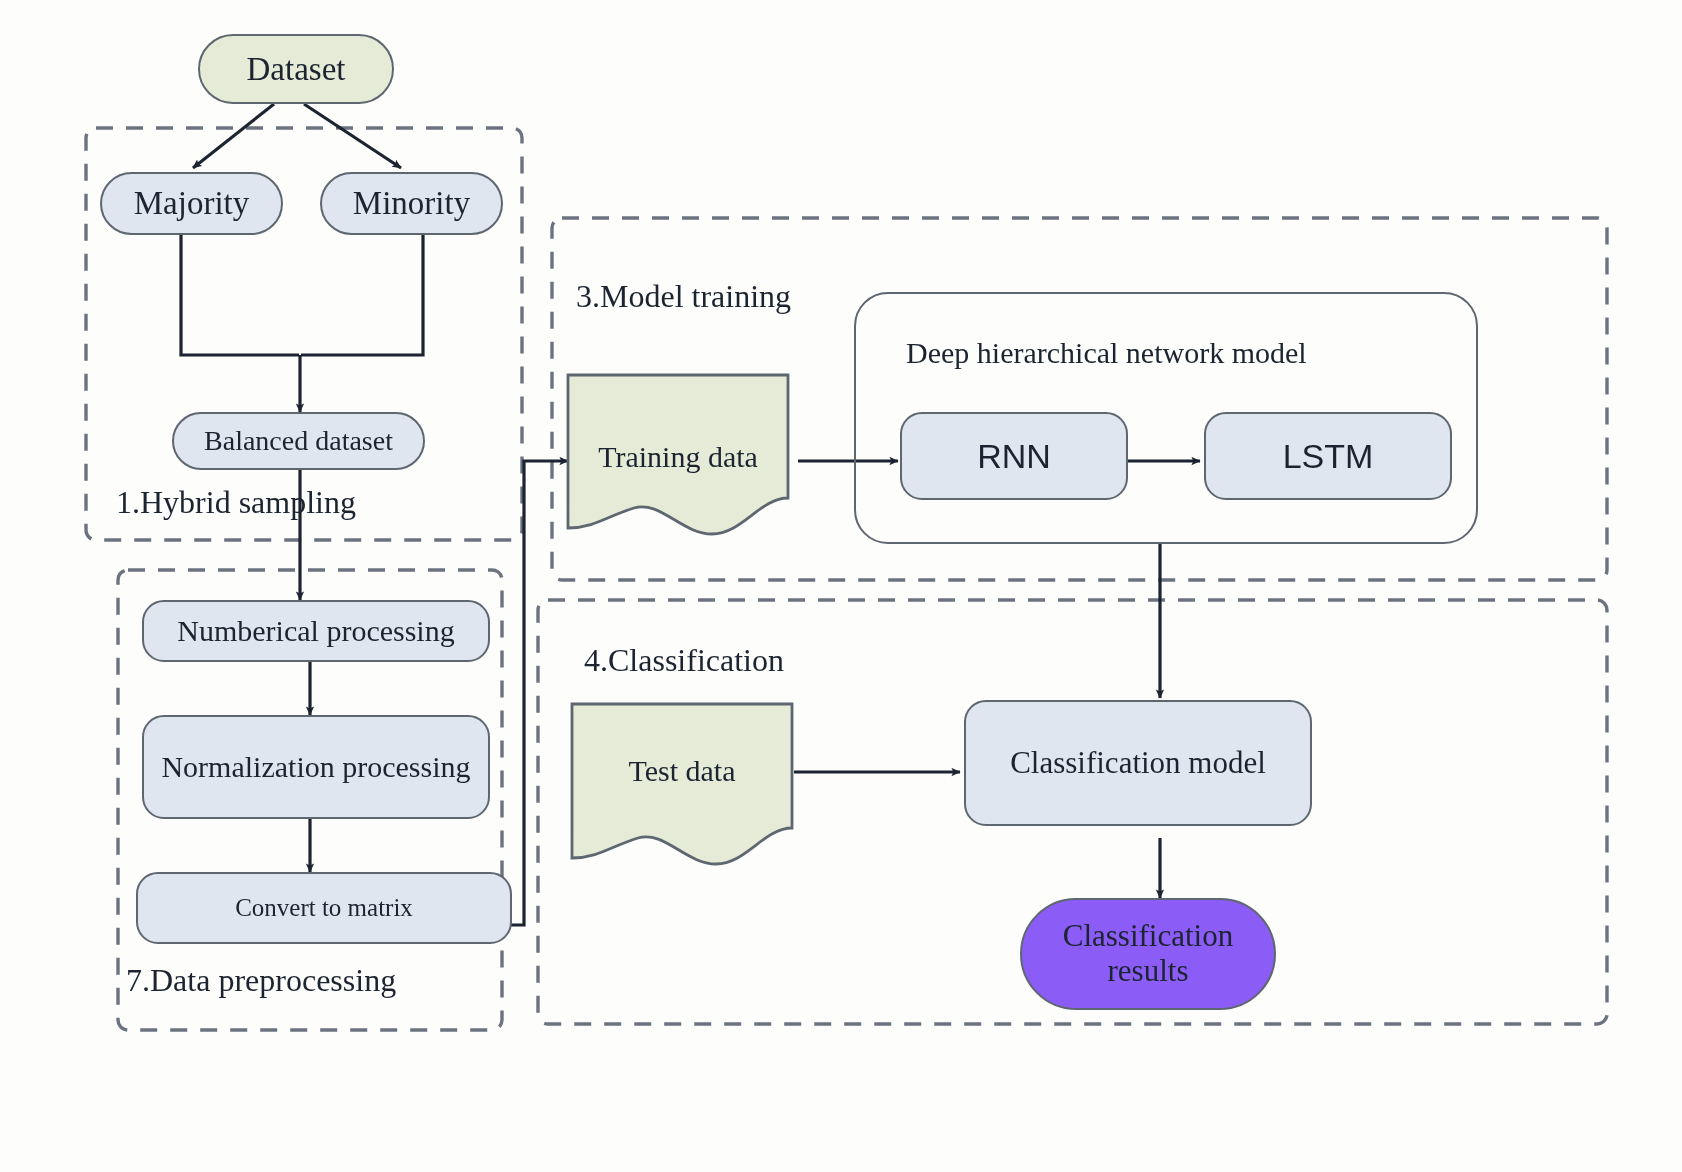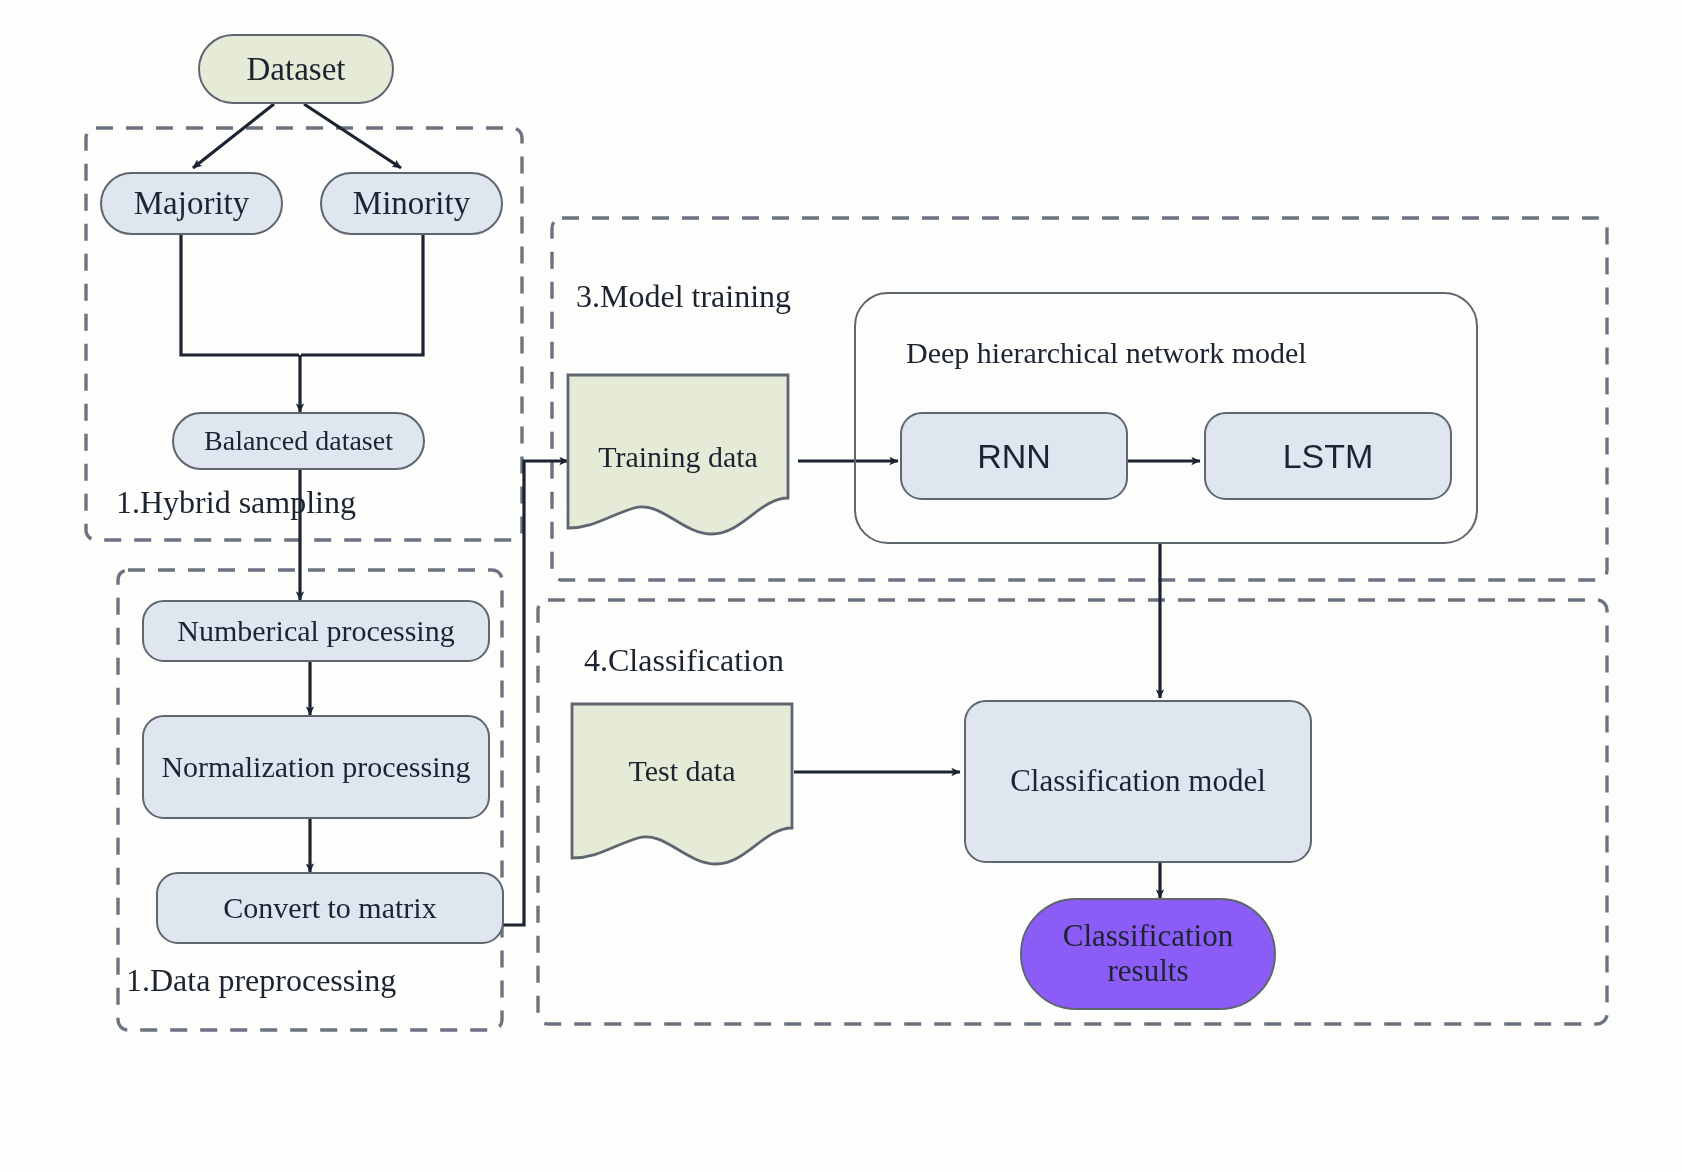--- a/index.html
+++ b/index.html
@@ -148,25 +148,25 @@
   <div class="grp-label" style="left:92px; top:484px; font-size:32px;margin-left:24px;">1.Hybrid sampling</div>
 
   <div class="node rrect fill-blue-l" style="left:142px; top:600px; width:348px; height:62px; font-size:30px;">
     <span>Numberical processing</span>
   </div>
 
   <div class="node rrect fill-blue-l" style="left:142px; top:715px; width:348px; height:104px; font-size:30px;">
     <span>Normalization processing</span>
   </div>
 
-  <div class="node rrect fill-blue-l" style="left:156px; top:872px; width:348px; height:72px; font-size:30px;">
+  <div class="node rrect fill-blue-l" style="left:136px; top:872px; width:376px; height:72px; font-size:25px;">
     <span>Convert to matrix</span>
   </div>
 
-  <div class="grp-label" style="left:126px; top:962px; font-size:32px;">1.Data preprocessing</div>
+  <div class="grp-label" style="left:126px; top:962px; font-size:32px;">7.Data preprocessing</div>
 
   <div class="grp-label" style="left:576px; top:278px; font-size:32px;">3.Model training</div>
 
   <div class="doc-label" style="left:568px; top:440px; width:220px; font-size:30px;">Training data</div>
 
   <div class="node rrect-lg fill-none" style="left:854px; top:292px; width:624px; height:252px;"></div>
 
   <div class="net-title" style="left:906px; top:336px; font-size:30px;">Deep hierarchical network  model</div>
 
   <div class="node rrect fill-blue-l" style="left:900px; top:412px; width:228px; height:88px; font-size:34px; font-family:'Liberation Sans', sans-serif;">
@@ -174,21 +174,21 @@
   </div>
 
   <div class="node rrect fill-blue-l" style="left:1204px; top:412px; width:248px; height:88px; font-size:34px; font-family:'Liberation Sans', sans-serif;">
     <span>LSTM</span>
   </div>
 
   <div class="grp-label" style="left:584px; top:642px; font-size:32px;">4.Classification</div>
 
   <div class="doc-label" style="left:572px; top:754px; width:220px; font-size:30px;">Test data</div>
 
-  <div class="node rrect fill-blue-l" style="left:964px; top:700px; width:348px; height:163px; font-size:31px;">
+  <div class="node rrect fill-blue-l" style="left:964px; top:700px; width:348px; height:126px; font-size:31px;">
     <span>Classification model</span>
   </div>
 
   <div class="node pill fill-blue-d" style="left:1020px; top:898px; width:256px; height:112px; font-size:31px; flex-direction:column;">
     <span>Classification</span>
     <span>results</span>
   </div>
 
 </div>
 

